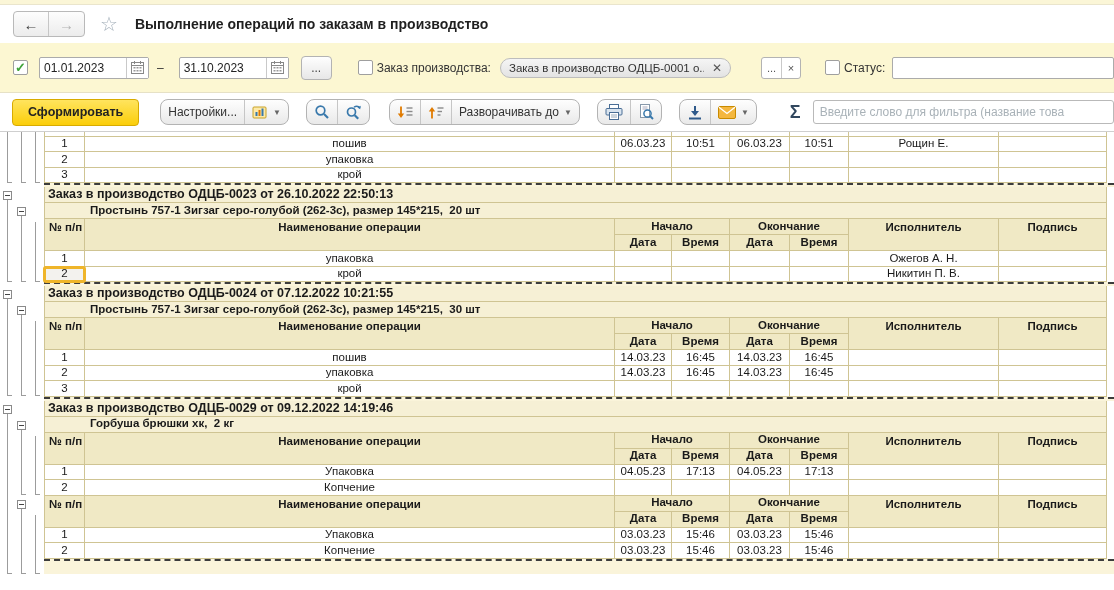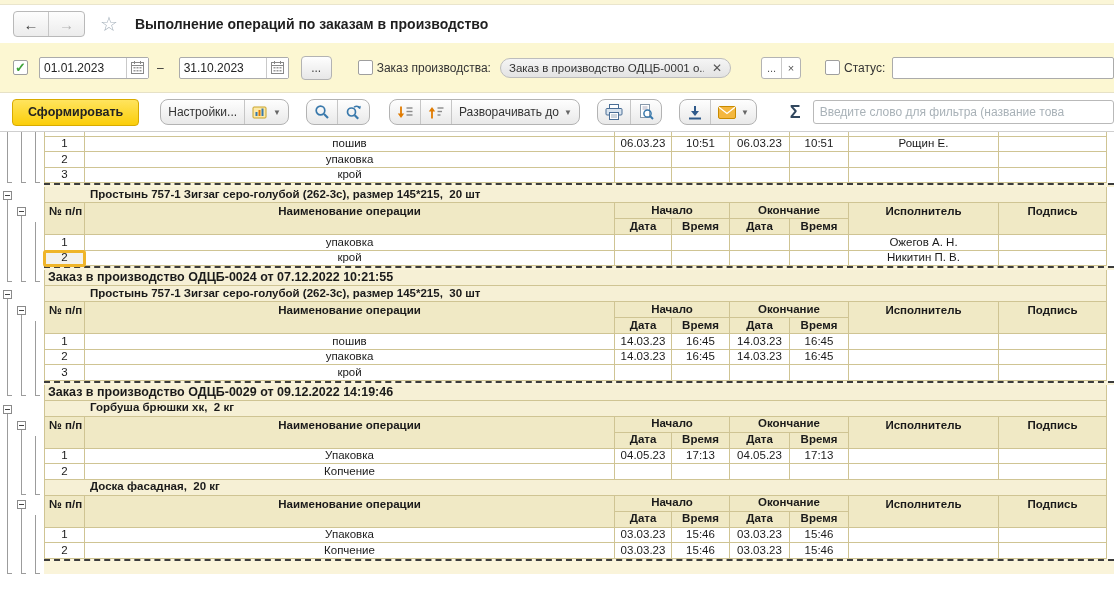--- a/index.html
+++ b/index.html
@@ -409,20 +409,23 @@
           <div class="c num">3</div>
           <div class="c name">крой</div>
           <div class="c dt"></div>
           <div class="c dt"></div>
           <div class="c dt"></div>
           <div class="c dt"></div>
           <div class="c exec"></div>
           <div class="c sign"></div>
         </div>
         <div class="sep"></div>
+        <div class="r grow">
+          <div class="c g">Заказ в производство ОДЦБ-0023 от 26.10.2022 22:50:13</div>
+        </div>
         <div class="r prow">
           <div class="c p">Простынь 757-1 Зигзаг серо-голубой (262-3с), размер 145*215,  20 шт</div>
         </div>
         <div class="r colhdr">
           <div class="c h hc num2">№ п/п</div>
           <div class="c h hc name2">Наименование операции</div>
           <div class="c h hc start">Начало</div>
           <div class="c h hc end">Окончание</div>
           <div class="c h hc exec2">Исполнитель</div>
           <div class="c h hc sign2">Подпись</div>
@@ -532,23 +535,20 @@
         <div class="r data">
           <div class="c num">2</div>
           <div class="c name">Копчение</div>
           <div class="c dt"></div>
           <div class="c dt"></div>
           <div class="c dt"></div>
           <div class="c dt"></div>
           <div class="c exec"></div>
           <div class="c sign"></div>
         </div>
-        <div class="r prow">
-          <div class="c p">Доска фасадная,  20 кг</div>
-        </div>
         <div class="r colhdr">
           <div class="c h hc num2">№ п/п</div>
           <div class="c h hc name2">Наименование операции</div>
           <div class="c h hc start">Начало</div>
           <div class="c h hc end">Окончание</div>
           <div class="c h hc exec2">Исполнитель</div>
           <div class="c h hc sign2">Подпись</div>
           <div class="c h hc sd">Дата</div>
           <div class="c h hc st">Время</div>
           <div class="c h hc ed">Дата</div>

